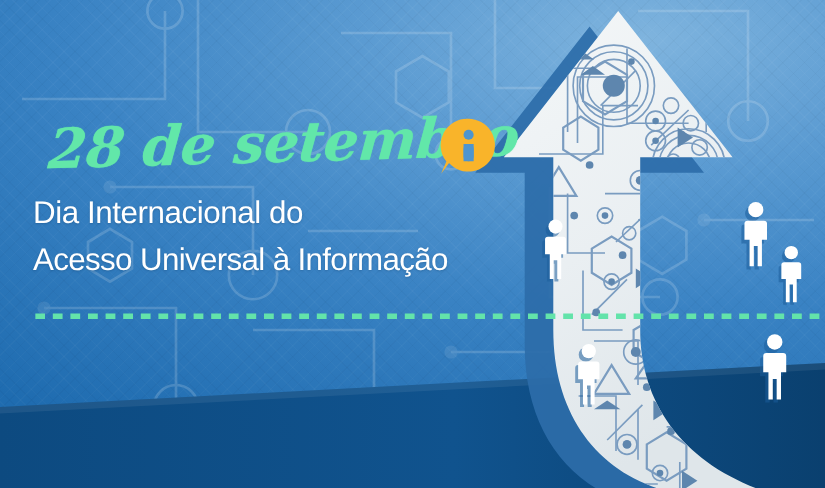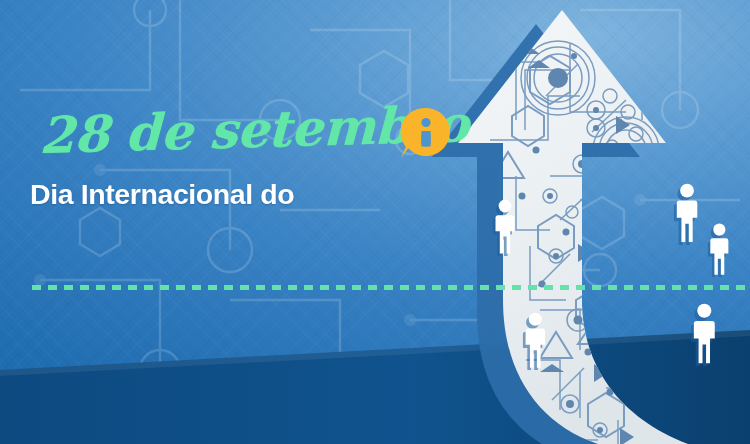--- a/index.html
+++ b/index.html
@@ -91,21 +91,21 @@
   .info-badge{
     position:absolute;
     left:368px; top:-6px;
     width:56px; height:58px;
   }
 
   .headline{
     margin-top:6px;
     color:#ffffff;
     font-family:"Liberation Sans", sans-serif;
-    font-weight:700;
+    font-weight:400;
     font-size:28.5px;
     line-height:36px;
     letter-spacing:-0.4px;
     white-space:nowrap;
     text-shadow:0 1px 2px rgba(10,50,90,.28);
   }
   .headline.l2{ letter-spacing:-0.6px; }
 
   
   .person{ position:absolute; }
@@ -360,15 +360,16 @@
       <svg class="info-badge" viewBox="0 0 56 58" aria-hidden="true">
         <path d="M28 2 a24 24 0 1 1 -17.8 40.2 L3 52 L7.8 40.9 A24 24 0 0 1 28 2 Z" fill="#f9b42a"></path>
         <circle cx="28" cy="16.5" r="4.6" fill="#4e95cf"></circle>
         <path d="M23.4 25 h9.2 v15.5 h-9.2 z" rx="3" fill="#4e95cf"></path>
         <rect x="23.4" y="25" width="9.2" height="15.6" rx="4.4" fill="#4e95cf"></rect>
       </svg>
     </div>
 
     <div class="headline l1">Dia Internacional do</div>
 
+    <div class="headline l2">Acesso Universal à Informação</div>
   </div>
 
 </div>
 
 </body></html>

